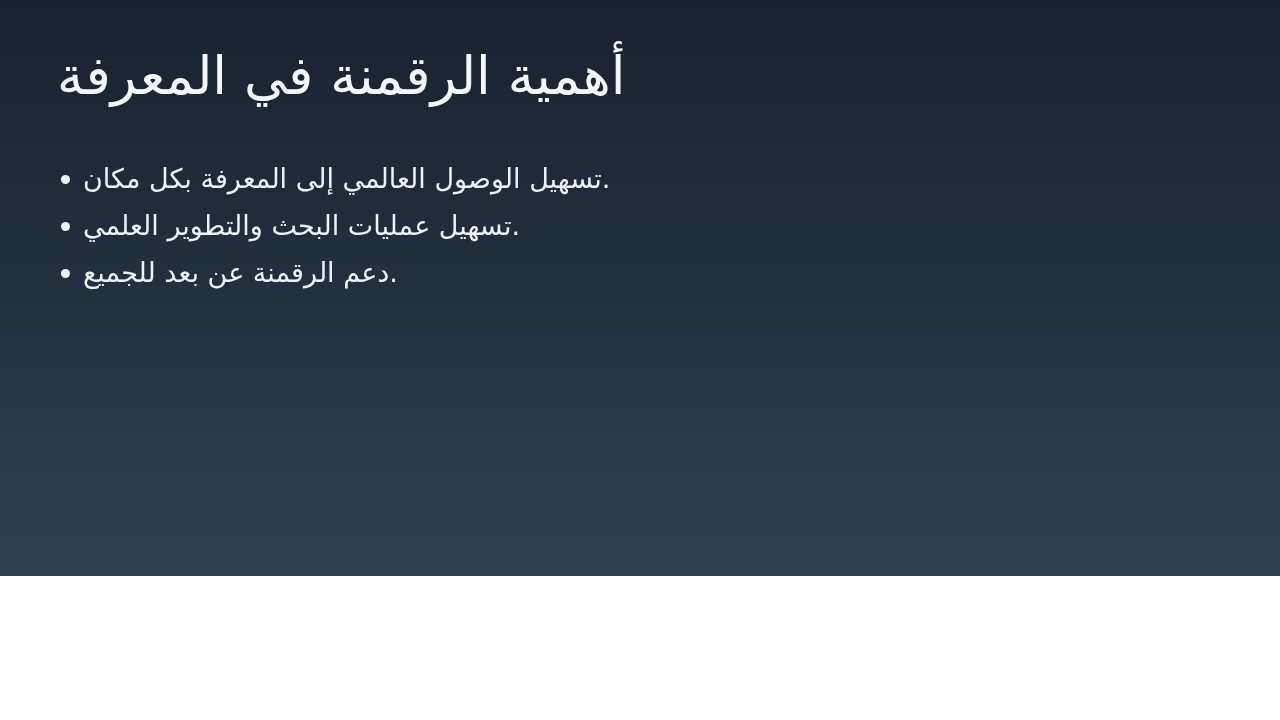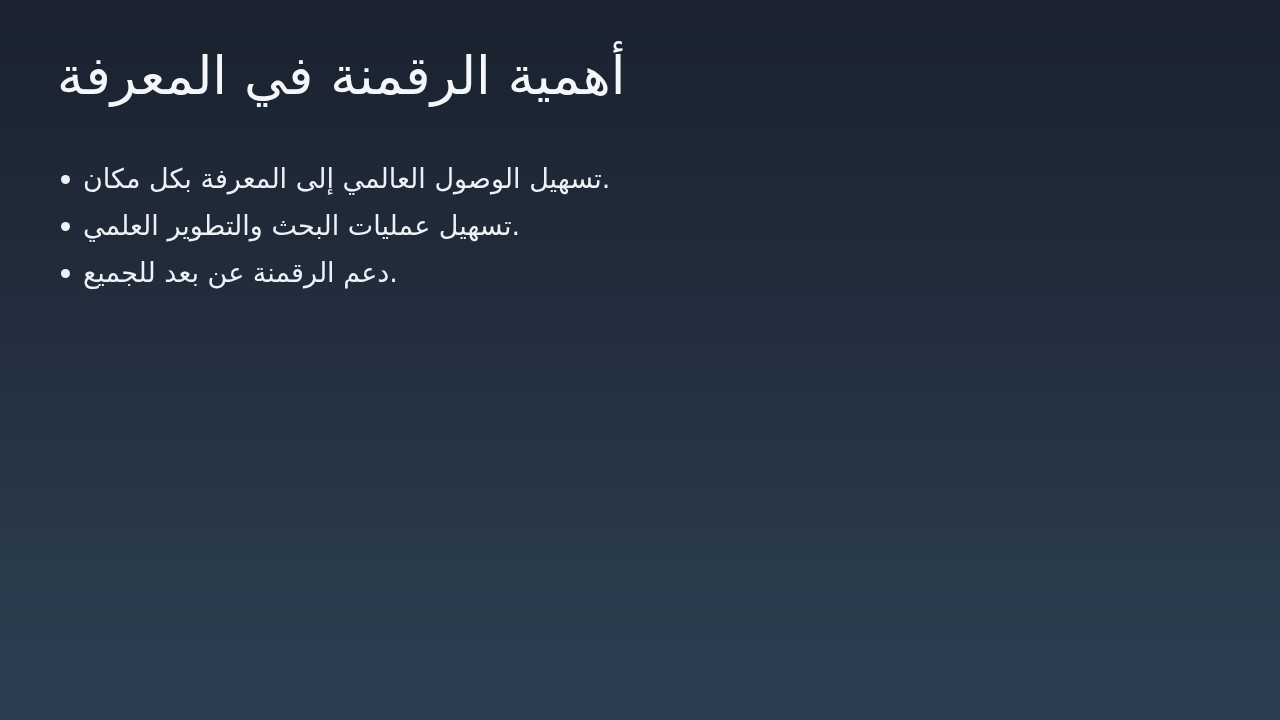--- a/index.html
+++ b/index.html
@@ -10,21 +10,21 @@
   body {
     width: 1280px;
     height: 720px;
     overflow: hidden;
     font-family: "DejaVu Sans", "Liberation Sans", sans-serif;
   }
 
   #slide {
     position: relative;
     width: 1280px;
-    height: 720px;
+    height: 576px;
     box-sizing: border-box;
     background: linear-gradient(180deg,
                 #1a2230 0%,
                 #1d2634 18%,
                 #212c3b 38%,
                 #253243 58%,
                 #293a4b 78%,
                 #2c3e50 100%);
     overflow: hidden;
   }

